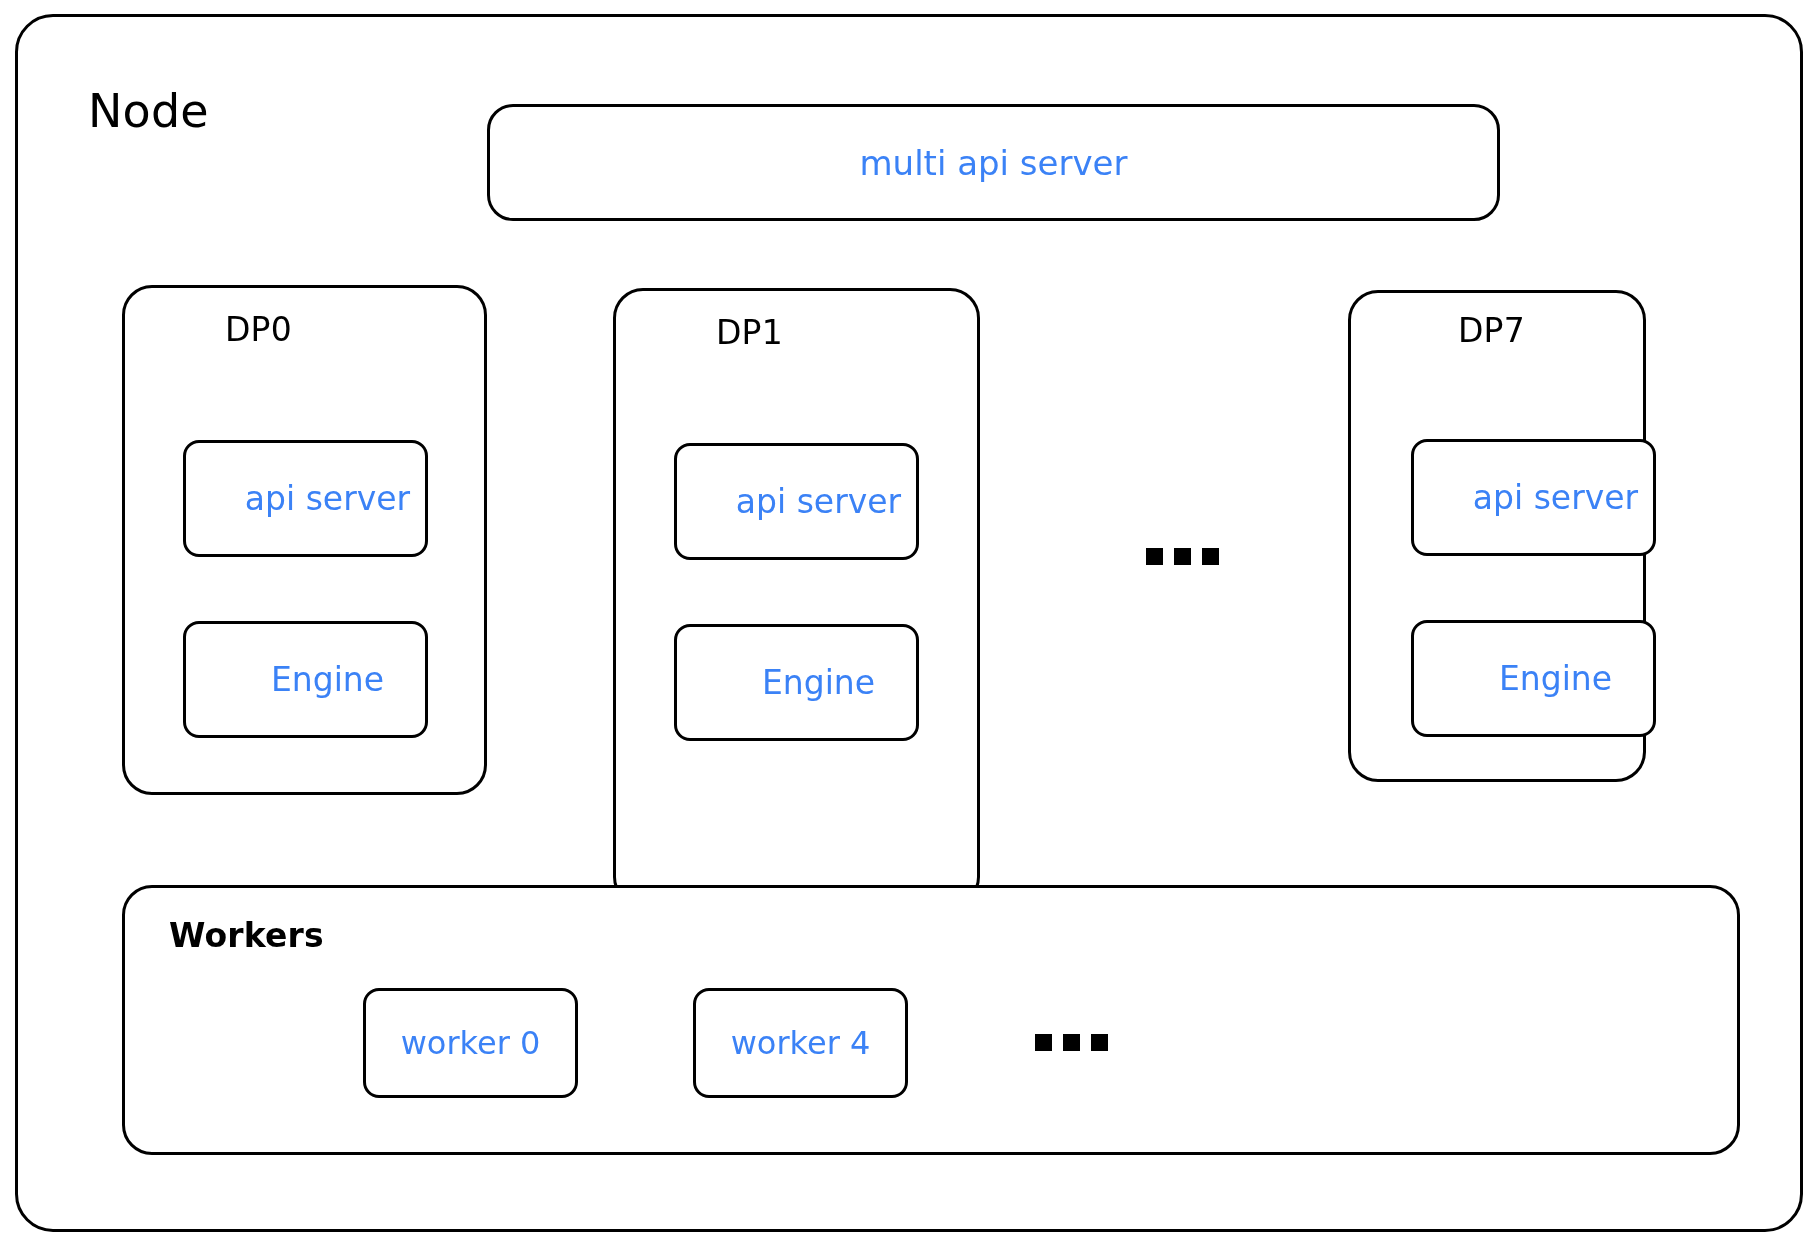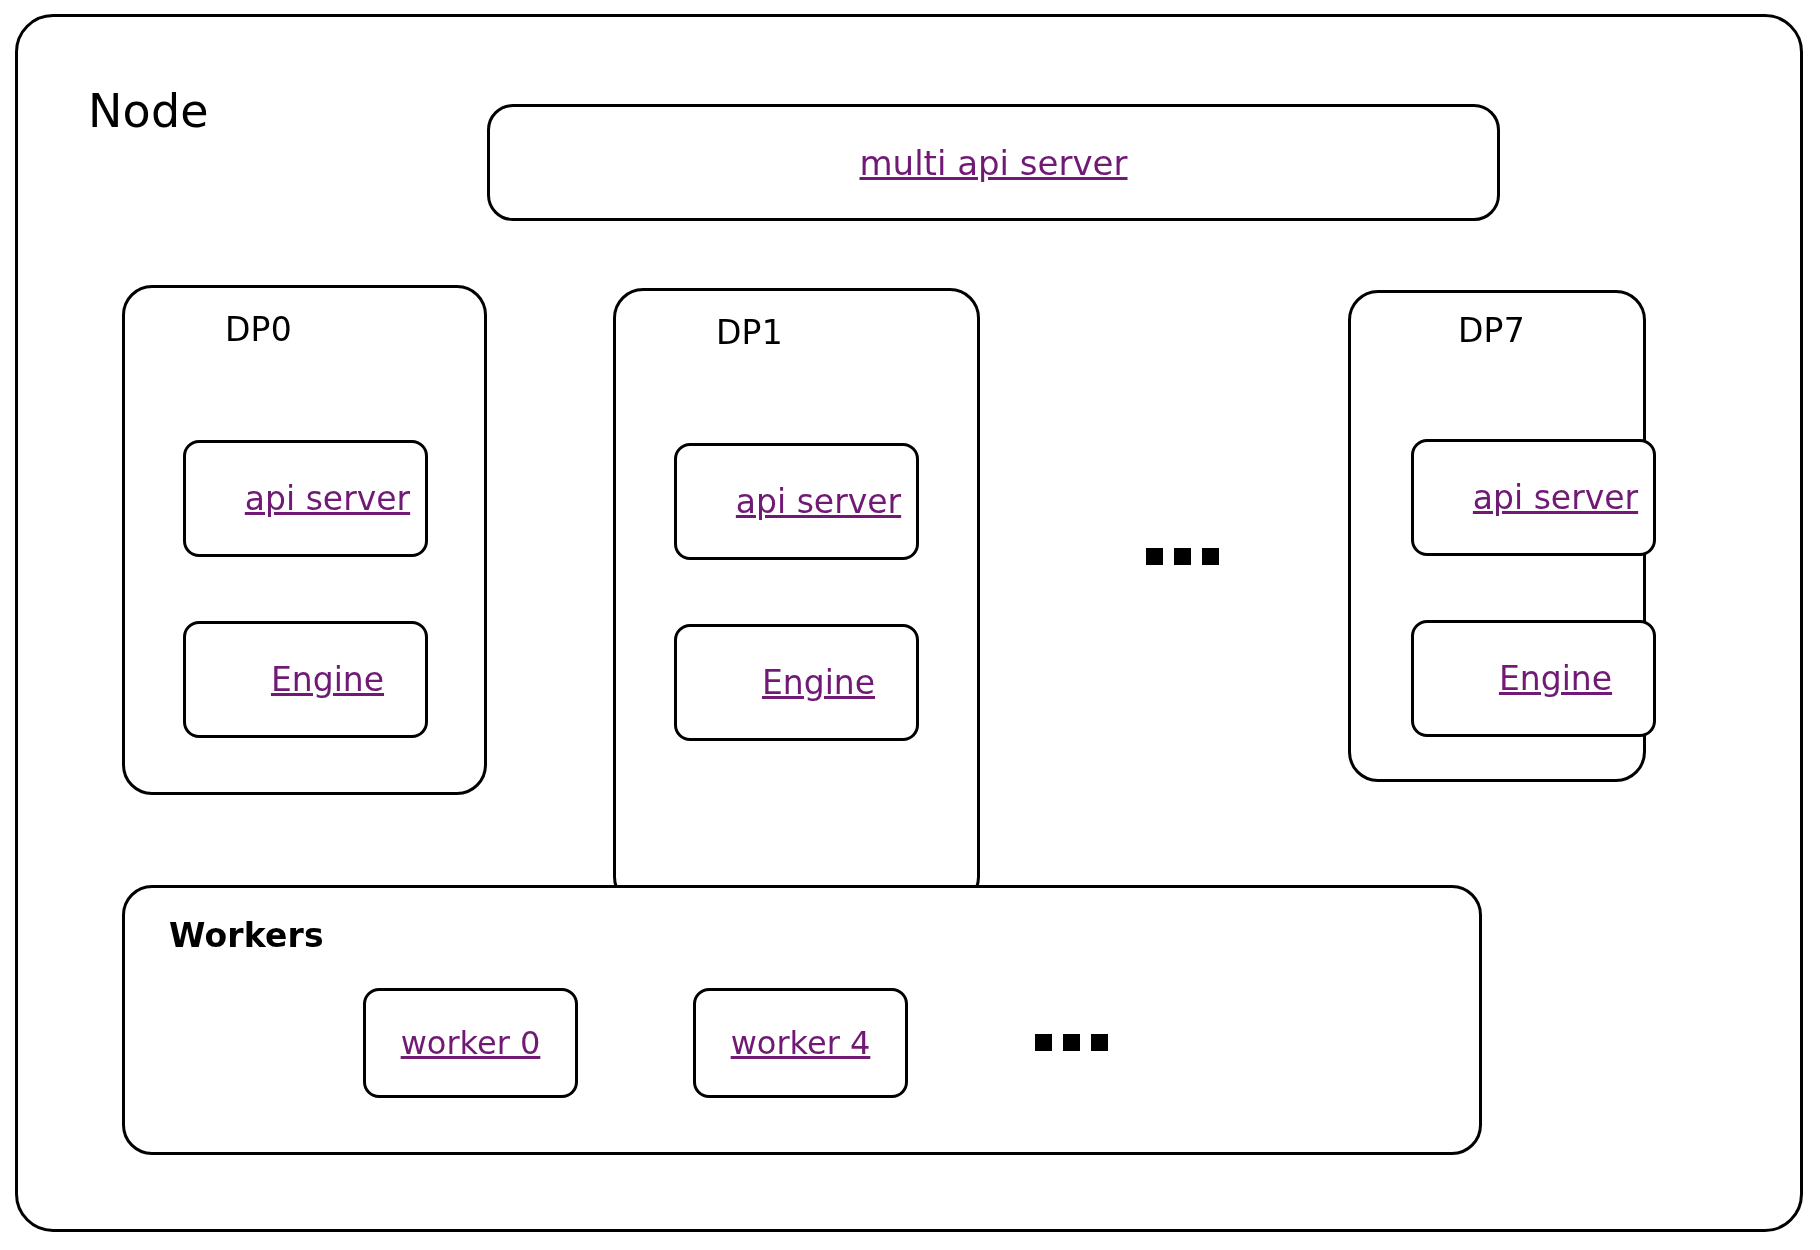--- a/index.html
+++ b/index.html
@@ -37,24 +37,23 @@
     white-space: nowrap;
     font-family: "DejaVu Sans", sans-serif;
     letter-spacing: 0.2px;
   }
   .centered-text {
     position: absolute;
     inset: 0;
     display: flex;
     align-items: center;
     justify-content: center;
-    color: #701a75;
+    color: #3b82f6;
     white-space: nowrap;
     font-family: "DejaVu Sans", sans-serif;
-    text-decoration: underline;
   }
 
   .node-title     { font-size: 46px; font-weight: 400; }
   .group-title    { font-size: 33px; font-weight: 400; margin-left: 45px; }
   .workers-title  { font-size: 33px; font-weight: 700; }
   .banner-text    { font-size: 34px; font-weight: 400; }
   .leaf-text      { font-size: 33px; font-weight: 400; padding-left: 44px; }
   .worker-text    { font-size: 32px; font-weight: 400; }
 
   
@@ -119,21 +118,21 @@
 
     <div class="box leaf-box" style="left:60px; top:146px; width:245px; height:117px;">
       <span class="centered-text leaf-text">api server</span>
     </div>
 
     <div class="box leaf-box" style="left:60px; top:327px; width:245px; height:117px;">
       <span class="centered-text leaf-text">Engine</span>
     </div>
   </div>
 
-  <div class="box group-box" style="left:122px; top:885px; width:1360px; height:270px;">
+  <div class="box group-box" style="left:122px; top:885px; width:1618px; height:270px;">
     <span class="label workers-title" style="left:44px; top:28px;">Workers</span>
 
     <div class="box leaf-box" style="left:238px; top:100px; width:215px; height:110px;">
       <span class="centered-text worker-text">worker 0</span>
     </div>
 
     <div class="box leaf-box" style="left:568px; top:100px; width:215px; height:110px;">
       <span class="centered-text worker-text">worker 4</span>
     </div>
 

